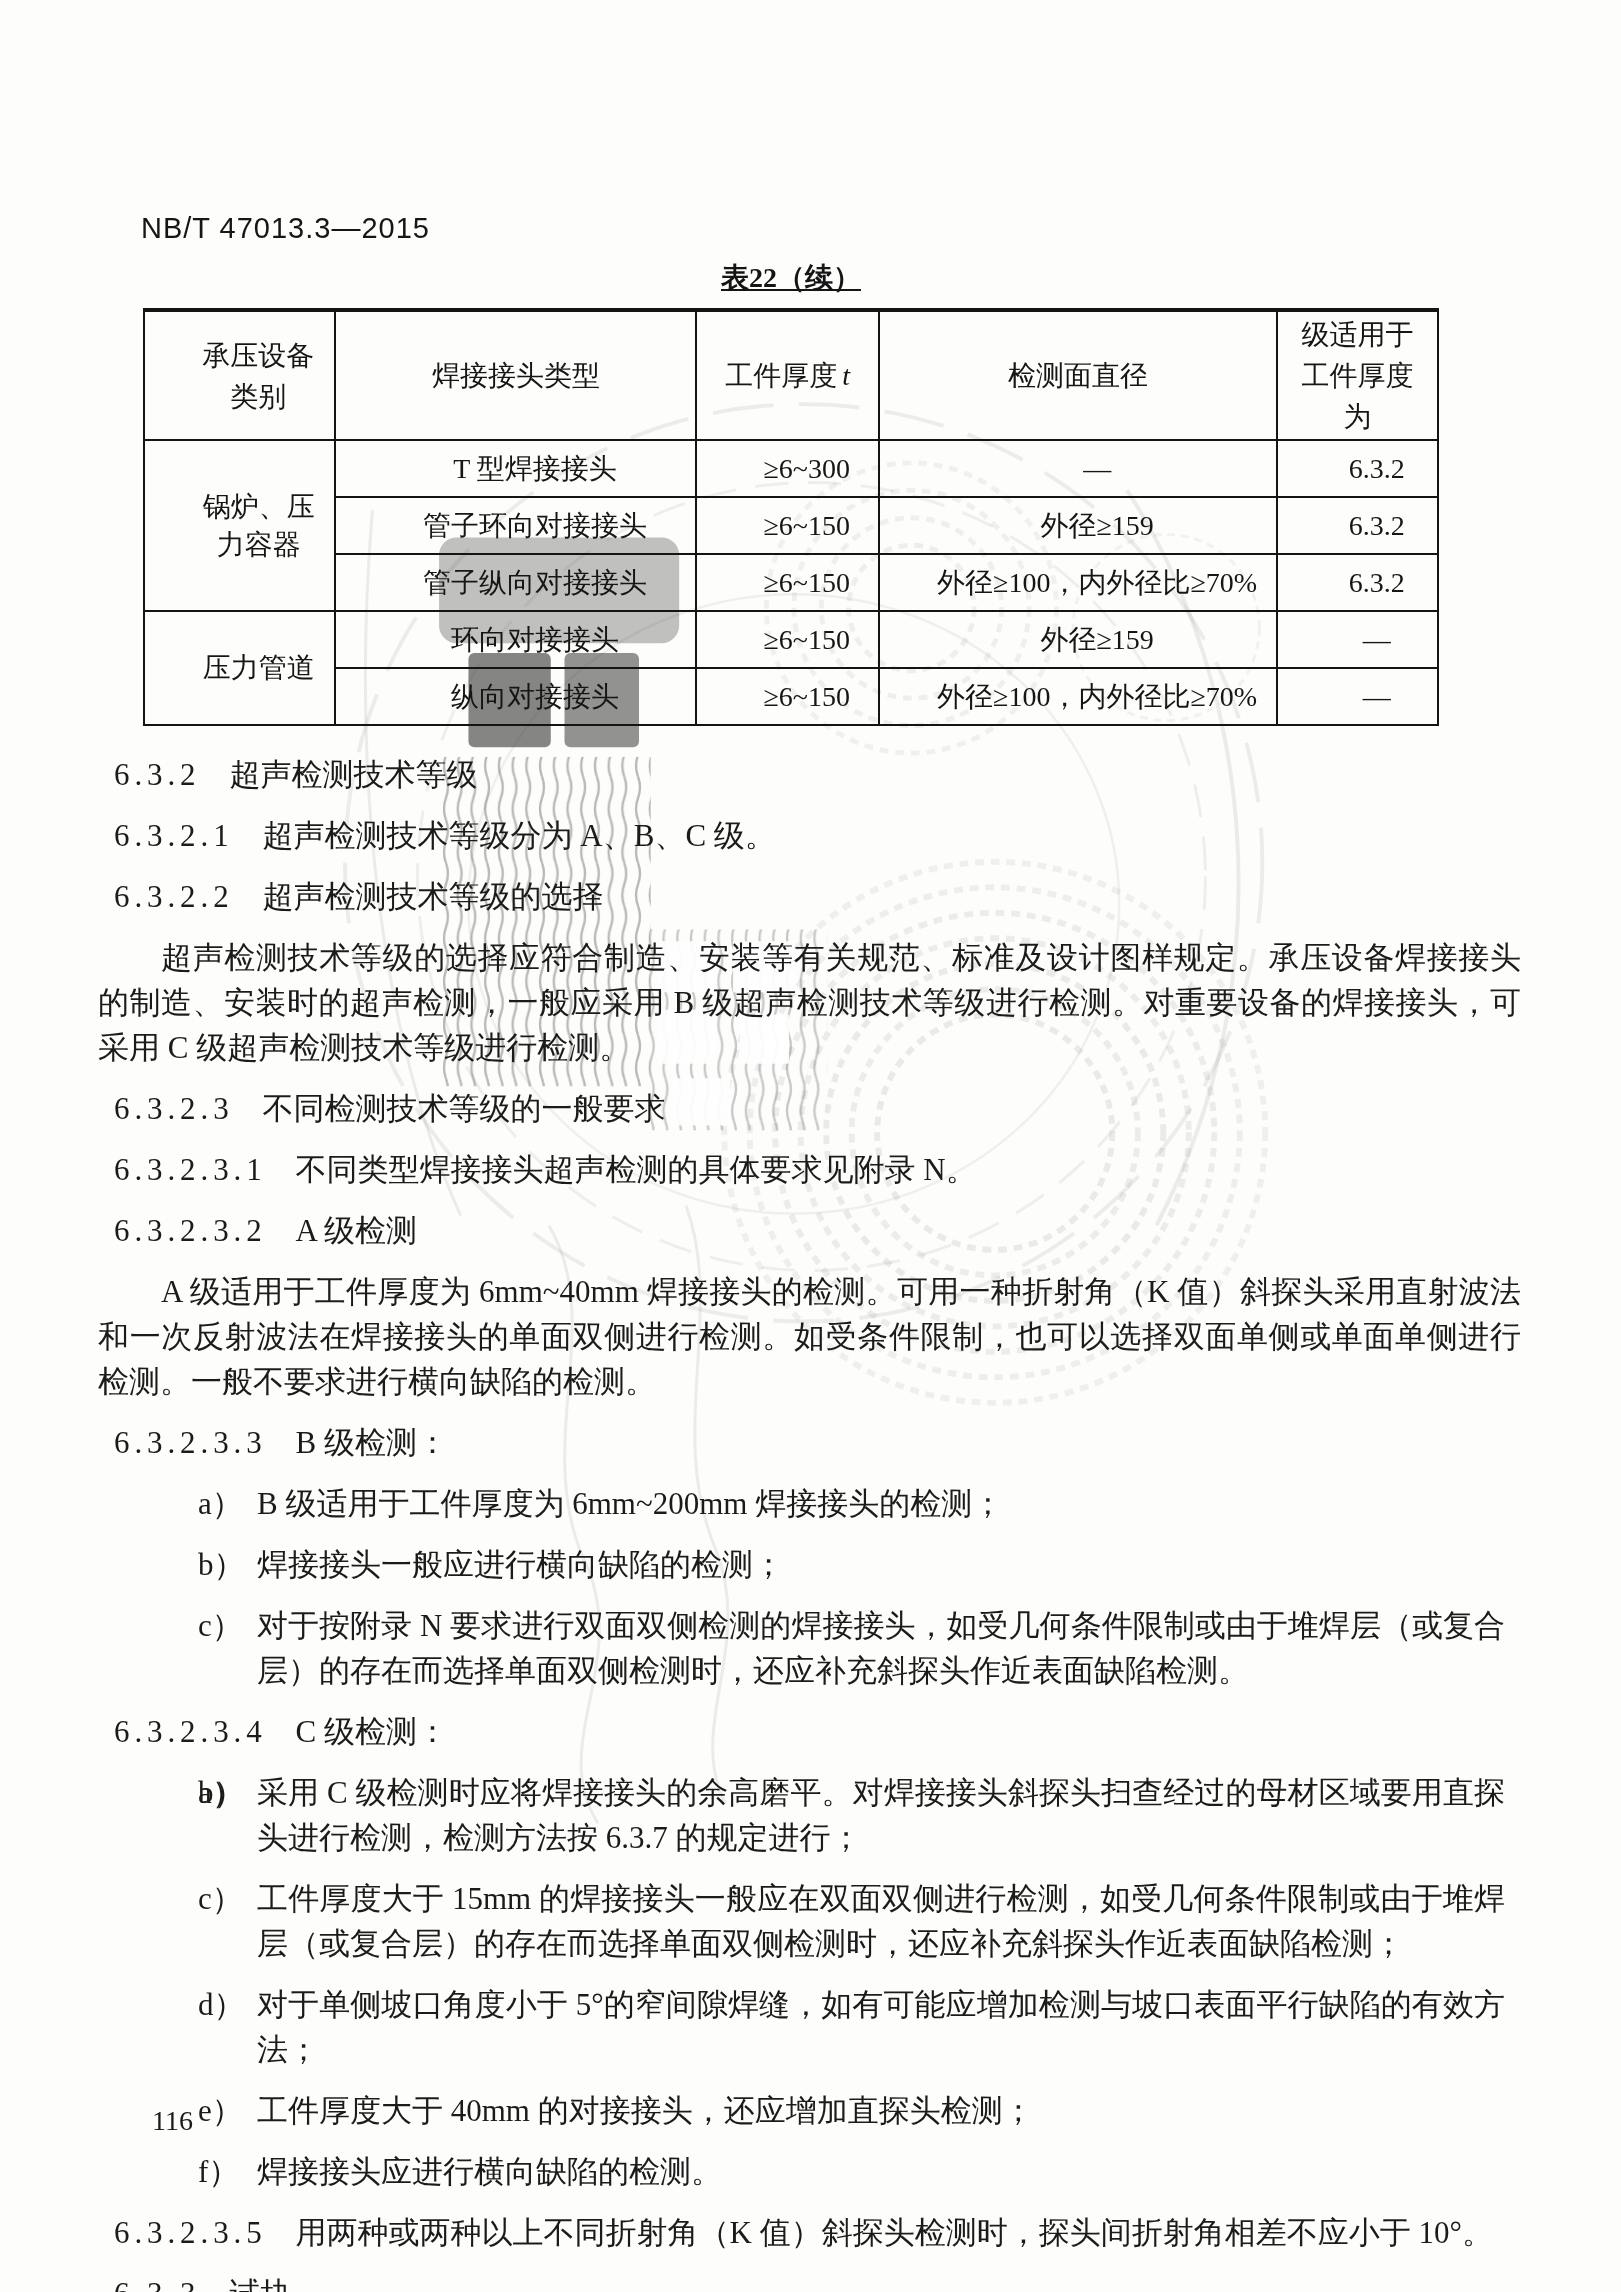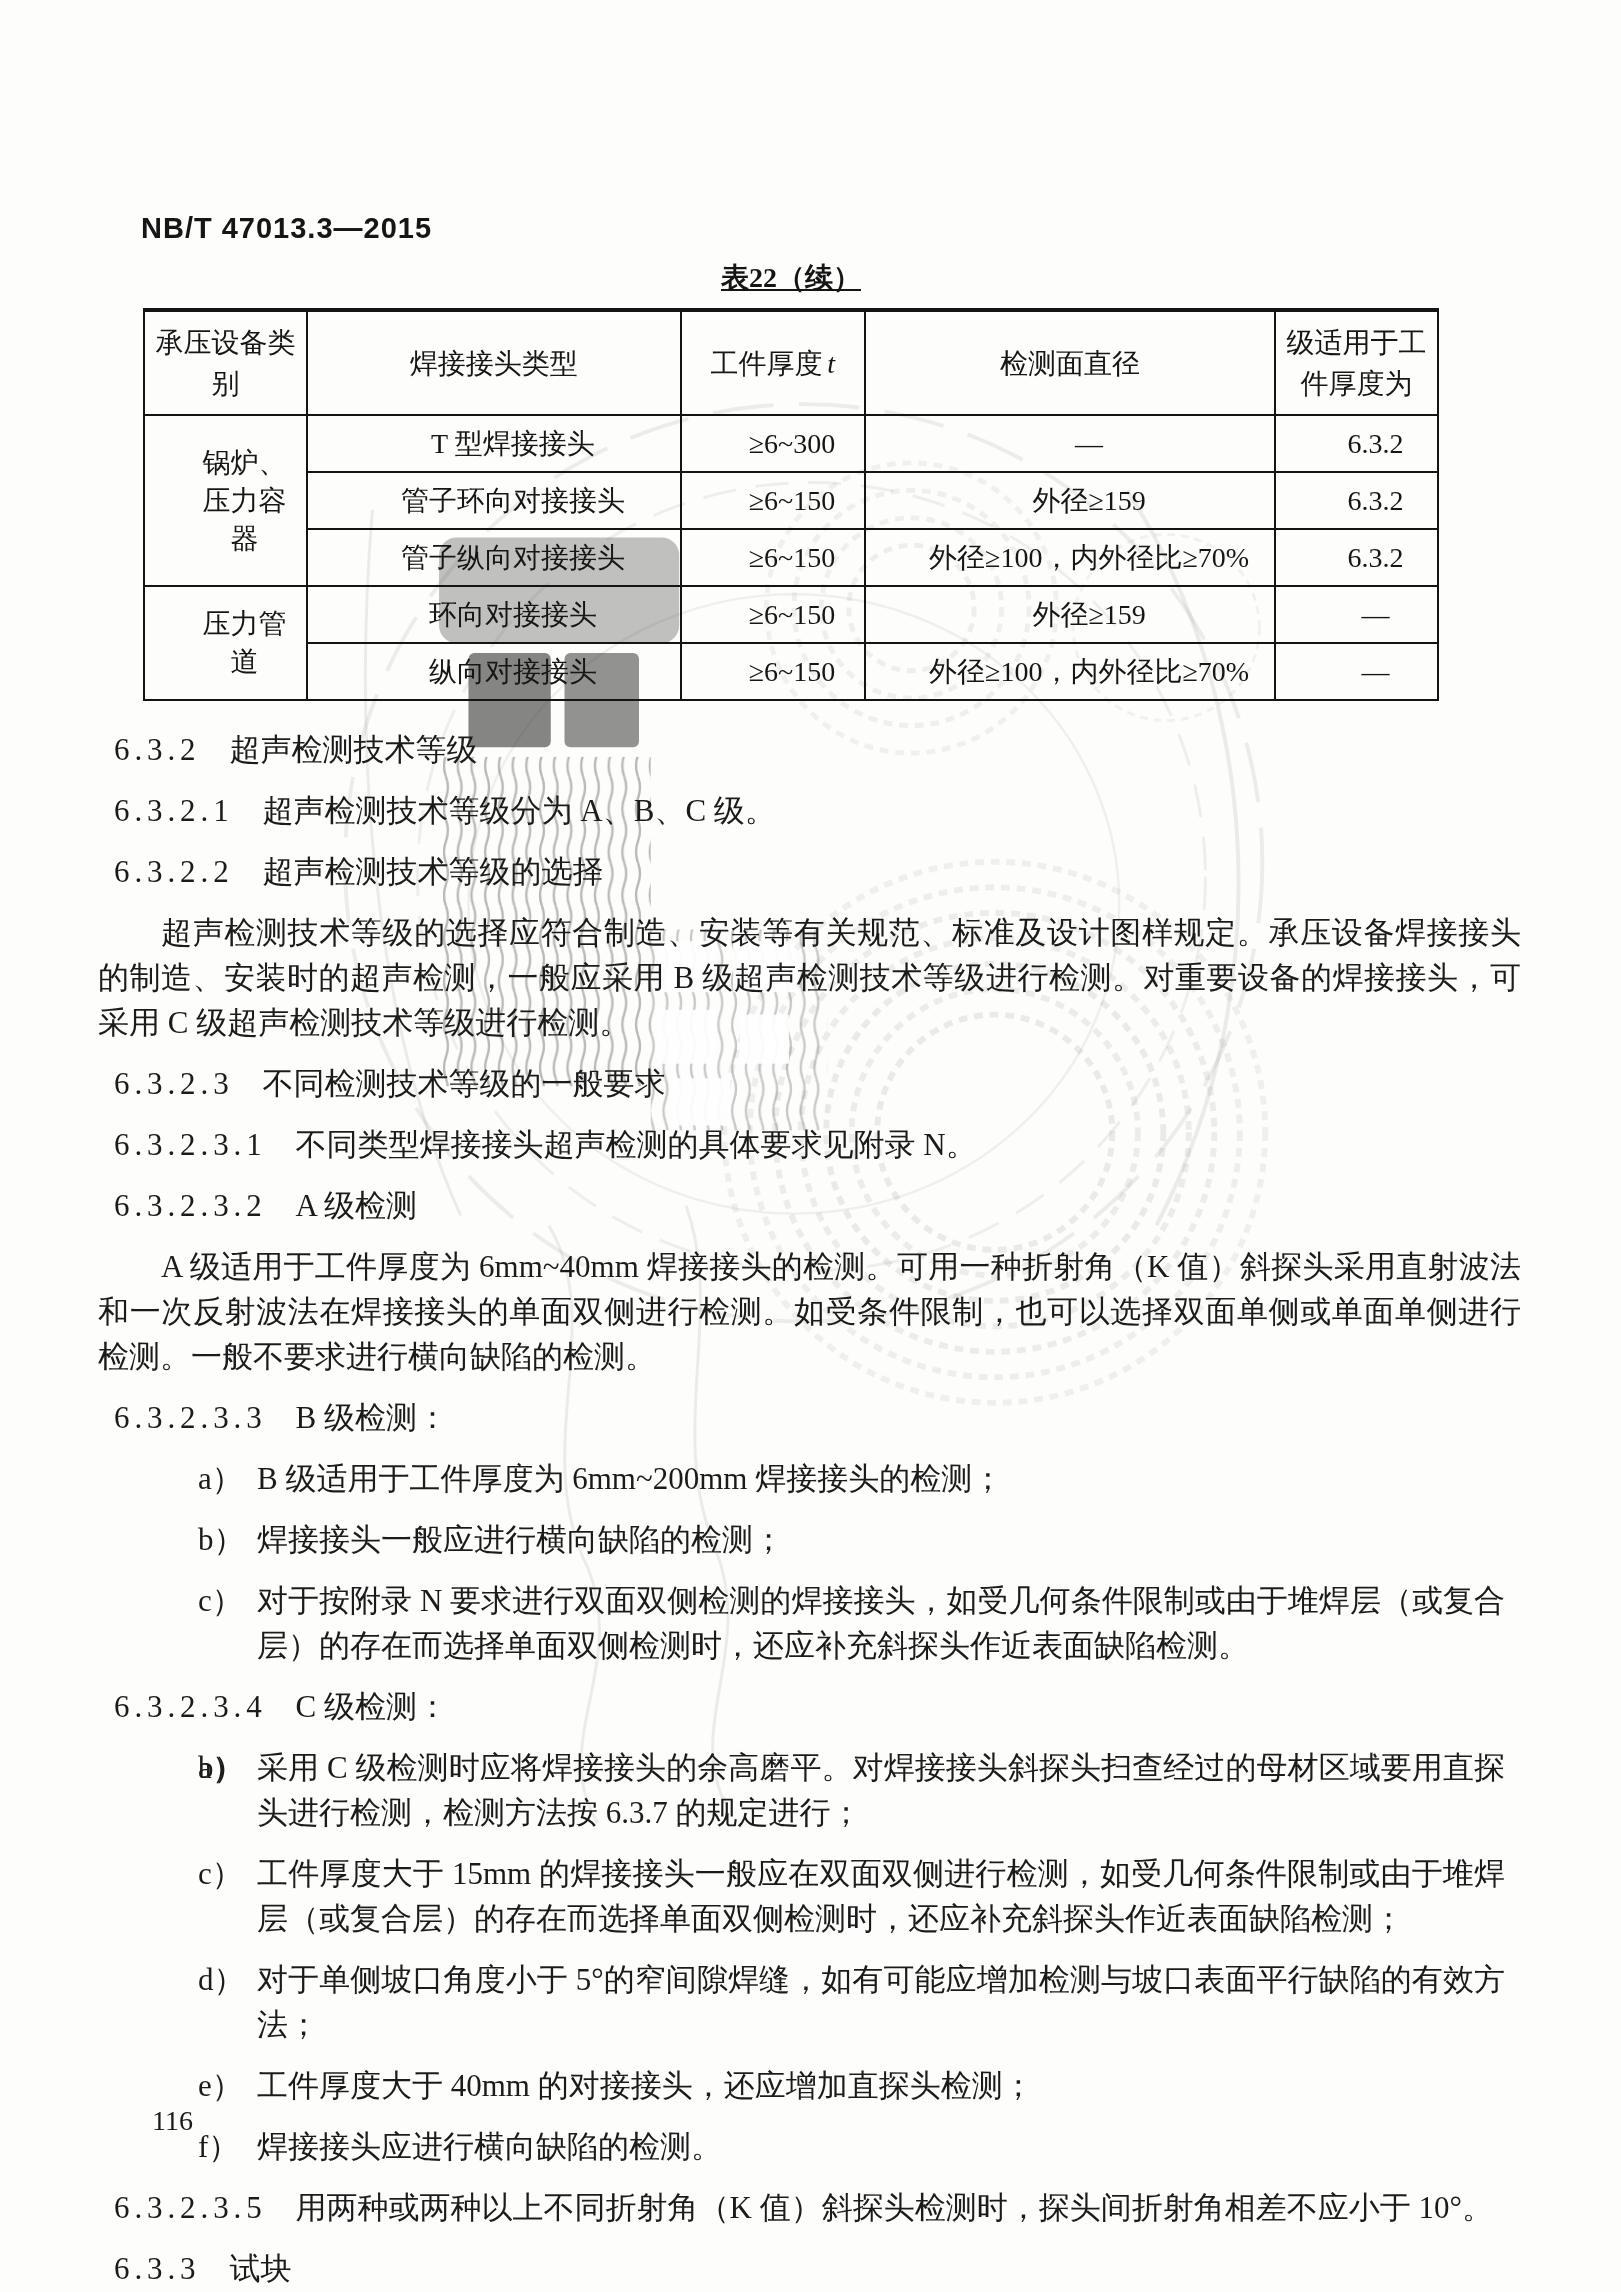--- a/index.html
+++ b/index.html
@@ -7,37 +7,37 @@
     width:1621px;height:2293px;position:relative;margin:0 auto;
     background:#fdfdfb;overflow:hidden;color:#1d1d1d;
     font-family:"Liberation Serif","DejaVu Serif",serif;
   }
   .watermark{position:absolute;top:0;left:0;z-index:0;pointer-events:none;}
   .content-layer{position:relative;z-index:1;padding:212px 100px 0 98px;}
 
   .doc-header{
     margin-left:43px;
     font-family:"Liberation Sans","DejaVu Sans",sans-serif;
-    font-weight:bold;font-size:29px;letter-spacing:1px;color:#161616;
+    font-weight:normal;font-size:29px;letter-spacing:1px;color:#161616;
   }
 
   .table-wrap{width:1296px;margin-left:45px;}
   .table-title{text-align:center;font-size:28px;font-weight:600;margin-top:13.7px;color:#151515;text-decoration:underline;}
   table{
     border-collapse:collapse;width:100%;margin-top:11.8px;
     border:2.9px solid #141414;border-top-width:4.9px;
     background:transparent;
   }
   th,td{
     border:2px solid #141414;text-align:center;vertical-align:middle;
     font-size:28px;font-weight:500;padding:2px 9.8px;color:#161616;
   }
   thead th{height:98px;line-height:41px;border-bottom-width:2.9px;}
   tbody td{height:51px;padding-left:48px;}
-  .w1{width:149px;} .w2{width:398px;} .w3{width:169px;} .w4{width:431px;} .w5{width:149px;}
+  .w1{width:149px;padding-left:47px;} .w2{width:398px;} .w3{width:169px;} .w4{width:431px;} .w5{width:149px;}
   .var{font-style:italic;margin-left:4.9px;font-family:"Liberation Serif","DejaVu Serif",serif;}
 
   .blocks{margin-top:25.5px;font-size:31px;line-height:45px;color:#1b1b1b;}
   .block{margin:16px;}
   .h .num{letter-spacing:4.9px;margin-right:29px;white-space:nowrap;}
   .para{text-indent:63px;text-align:justify;margin:0;}
   .li{position:relative;padding-left:143px;text-align:justify;}
   .li-label{position:absolute;left:84px;top:0;}
 
   .page-number{position:absolute;left:152px;top:2105px;font-size:28px;z-index:1;color:#1b1b1b;}

